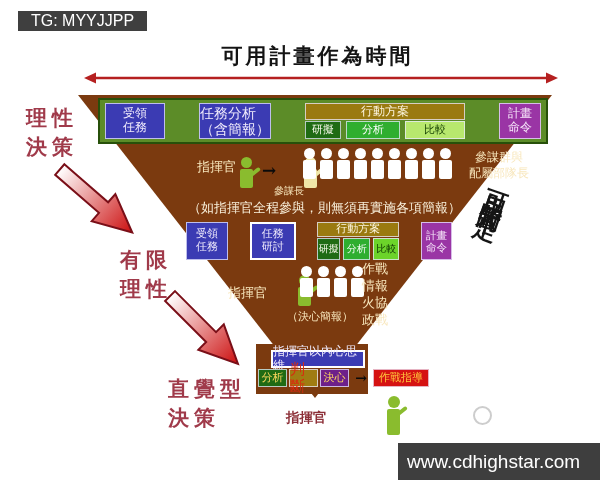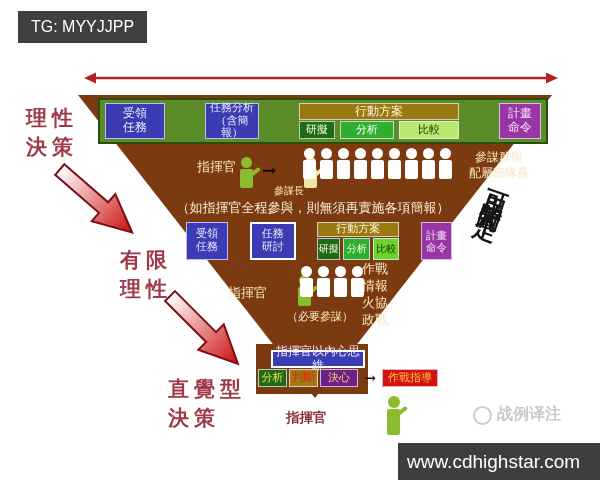--- a/index.html
+++ b/index.html
@@ -1,21 +1,21 @@
 <!DOCTYPE html>
 <html><head>
 <meta charset="utf-8">
 <style>
   html,body{margin:0;padding:0}
   body{width:600px;height:480px;position:relative;background:#ffffff;overflow:hidden;
        font-family:"DejaVu Serif",serif;}
   .abs{position:absolute}
   .ml{white-space:pre-line}
   .bx{box-sizing:border-box;display:flex;align-items:center;justify-content:center;
-      text-align:center;line-height:1.15;border:1px solid rgba(235,235,255,.75)}
+      text-align:left;line-height:1.15;border:1px solid rgba(235,235,255,.75)}
   .blue{background:#3b3bb3;color:#efeafc}
   .purple{background:#9a35a5;color:#f6e6fa}
   .olive{background:#9a7a10;color:#fdf6e0}
   .dgreen{background:#1f6b14;color:#fdfdf0}
   .mgreen{background:#2fae2f;color:#ffffff}
   .lgreen{background:#b8e86e;color:#143f00}
   .bgreen{background:#6cd42a;color:#0b3200}
   .wborder{border:2px solid #ffffff}
   .cream{color:#f8e7bd}
   .row{display:flex}
@@ -25,54 +25,56 @@
   .person::after{content:"";position:absolute;left:0;top:12px;width:13px;height:19px;
       border-radius:2px;background:var(--pc)}
   .p-green{--pc:#8abc2e}.p-yellow{--pc:#efe6a8}.p-white{--pc:#ffffff}
   .p-tall{height:40px}
   .p-tall::before{width:12px;height:12px}
   .p-tall::after{top:13px;height:26px}
   .arm{position:absolute;left:9px;top:13px;width:12px;height:4px;border-radius:2px;
       background:var(--pc);transform:rotate(-38deg)}
   .redtext{color:#a03a4a;font-weight:bold;font-size:21px;letter-spacing:5px;line-height:1.4}
   .tag{background:#3f3f3f;color:#ffffff;font-family:"Liberation Sans",sans-serif;
-      font-size:16px;padding:7px 13px}
+      font-size:16px;padding:1px 13px}
   .footerbar{background:#3e3e3e;color:#ffffff;font-family:Liberation Sans, sans-serif;
       font-size:19px;line-height:37px;padding-left:9px;box-sizing:border-box}
 </style>
 </head>
 <body>
 
 <div class="abs" style="left:0;top:0;width:600px;height:480px">
 
   
   <div class="abs tag" style="left:18px;top:11px">TG: MYYJJPP</div>
 
   
+  <div class="abs" style="left:210px;top:42px;width:215px;text-align:center;font-size:21px;
+       font-weight:bold;letter-spacing:3px;color:#141414">可用計畫作為時間</div>
 
   
   <svg class="abs" style="left:83px;top:70px" width="476" height="16" viewBox="0 0 476 16">
     <line x1="10" y1="8" x2="466" y2="8" stroke="#b52020" stroke-width="2.6"></line>
     <polygon points="13,2.5 1,8 13,13.5" fill="#b52020"></polygon>
     <polygon points="463,2.5 475,8 463,13.5" fill="#b52020"></polygon>
   </svg>
 
   
   <svg class="abs" style="left:70px;top:93px" width="490" height="310" viewBox="0 0 490 310">
     <polygon points="8,2 482,2 245,305" fill="#7b3a0f"></polygon>
   </svg>
   <div class="abs" style="left:256px;top:344px;width:112px;height:50px;background:#7b3a0f"></div>
 
   
   <div class="abs" style="left:98px;top:98px;width:450px;height:46px;background:#5c8c28;
        border:2px solid #27500a;box-sizing:border-box;display:flex;justify-content:space-between;
        align-items:stretch;padding:3px 5px">
     <div class="bx blue ml" style="width:60px;font-size:12px">受領
 任務</div>
-    <div class="bx blue ml" style="width:54px;font-size:11px">任務分析
+    <div class="bx blue ml" style="width:72px;font-size:14px">任務分析
 （含簡報）</div>
     <div style="width:160px;display:flex;flex-direction:column">
       <div class="bx olive" style="height:17px;font-size:12px">行動方案</div>
       <div style="flex:1;display:flex;gap:5px;margin-top:1px">
         <div class="bx dgreen" style="width:36px;font-size:11px">研擬</div>
         <div class="bx mgreen" style="width:54px;font-size:11px">分析</div>
         <div class="bx lgreen" style="flex:1;font-size:11px">比較</div>
       </div>
     </div>
     <div class="bx purple ml" style="width:42px;font-size:12px">計畫
@@ -95,21 +97,21 @@
     <span class="person p-white"></span>
     <span class="person p-white"></span>
     <span class="person p-white"></span>
     <span class="person p-white"></span>
   </div>
   <div class="abs cream ml" style="left:458px;top:149px;width:82px;font-size:12px;text-align:center;
        line-height:1.35">參謀群與
 配屬部隊長</div>
 
   
-  <div class="abs" style="left:148px;top:199px;width:330px;text-align:center;font-size:13px;
+  <div class="abs" style="left:131px;top:199px;width:330px;text-align:right;font-size:13px;
        color:#f8efda">（如指揮官全程參與，則無須再實施各項簡報）</div>
 
   
   <div class="abs" style="left:186px;top:222px;width:266px;height:38px;display:flex;
        justify-content:space-between;align-items:stretch">
     <div class="bx blue ml" style="width:42px;font-size:11px">受領
 任務</div>
     <div class="bx blue ml wborder" style="width:46px;font-size:11px">任務
 研討</div>
     <div style="width:82px;display:flex;flex-direction:column">
@@ -126,32 +128,32 @@
 
   
   <div class="abs cream" style="left:228px;top:284px;font-size:13px">指揮官</div>
   <span class="abs person p-green" style="left:262px;top:266px"><i class="arm"></i></span>
   <div class="abs row" style="left:300px;top:266px;gap:4px">
     <span class="person p-white"></span>
     <span class="person p-white"></span>
     <span class="person p-white"></span>
     <span class="person p-white"></span>
   </div>
-  <div class="abs cream" style="left:287px;top:309px;font-size:11px">（必要參謀）</div>
+  <div class="abs cream" style="left:287px;top:309px;font-size:11px">（決心簡報）</div>
   <div class="abs cream ml" style="left:362px;top:261px;font-size:13px;line-height:1.3;text-align:center">作戰
 情報
 火協
 政戰</div>
 
   
   <div class="abs bx blue wborder" style="left:271px;top:350px;width:94px;height:18px;font-size:12px">指揮官以內心思維</div>
   <div class="abs row" style="left:258px;top:369px;gap:2px;height:18px">
     <div class="bx" style="width:29px;font-size:11px;background:#1f6b14;color:#ffd95e">分析</div>
-    <div class="bx" style="width:29px;font-size:12px;background:#a07c12;color:#d92a10">判斷</div>
-    <div class="bx" style="width:38px;font-size:11px;background:#6d1f8a;color:#ffd95e">決心</div>
+    <div class="bx" style="width:29px;font-size:15px;background:#a07c12;color:#d92a10">判斷</div>
+    <div class="bx" style="width:29px;font-size:11px;background:#6d1f8a;color:#ffd95e">決心</div>
     <div style="width:20px;text-align:center;font-size:14px;font-weight:bold;color:#0a0a0a;
          line-height:18px">→</div>
     <div class="bx" style="width:56px;font-size:11px;background:#d51212;color:#ffc83c">作戰指導</div>
   </div>
   <div class="abs" style="left:286px;top:409px;font-size:13.5px;color:#8d3038;font-weight:bold">指揮官</div>
   <span class="abs person p-green p-tall" style="left:333px;top:396px"><i class="arm"></i></span>
 
   
   <div class="abs redtext ml" style="left:26px;top:103px">理性
 決策</div>
@@ -178,19 +180,17 @@
   <div class="abs redtext ml" style="left:168px;top:374px">直覺型
 決策</div>
 
   
   <div class="abs" style="left:490px;top:175px;writing-mode:vertical-rl;font-size:23px;font-weight:bold;
        color:#151515;letter-spacing:6px;transform:rotate(19deg);transform-origin:50% 0">可用時間不足</div>
 
   
   <div class="abs" style="left:473px;top:406px;width:15px;height:15px;border:2px solid #cdcdcd;
        border-radius:50%"></div>
-  <div class="abs" style="left:497px;top:404px;font-size:16px;font-weight:bold;color:#c9c9c9;
-       font-family:'Liberation Sans',sans-serif">战例译注</div>
 
   
   <div class="abs footerbar" style="left:398px;top:443px;width:202px;height:37px">www.cdhighstar.com</div>
 
 </div>
 
 </body></html>

